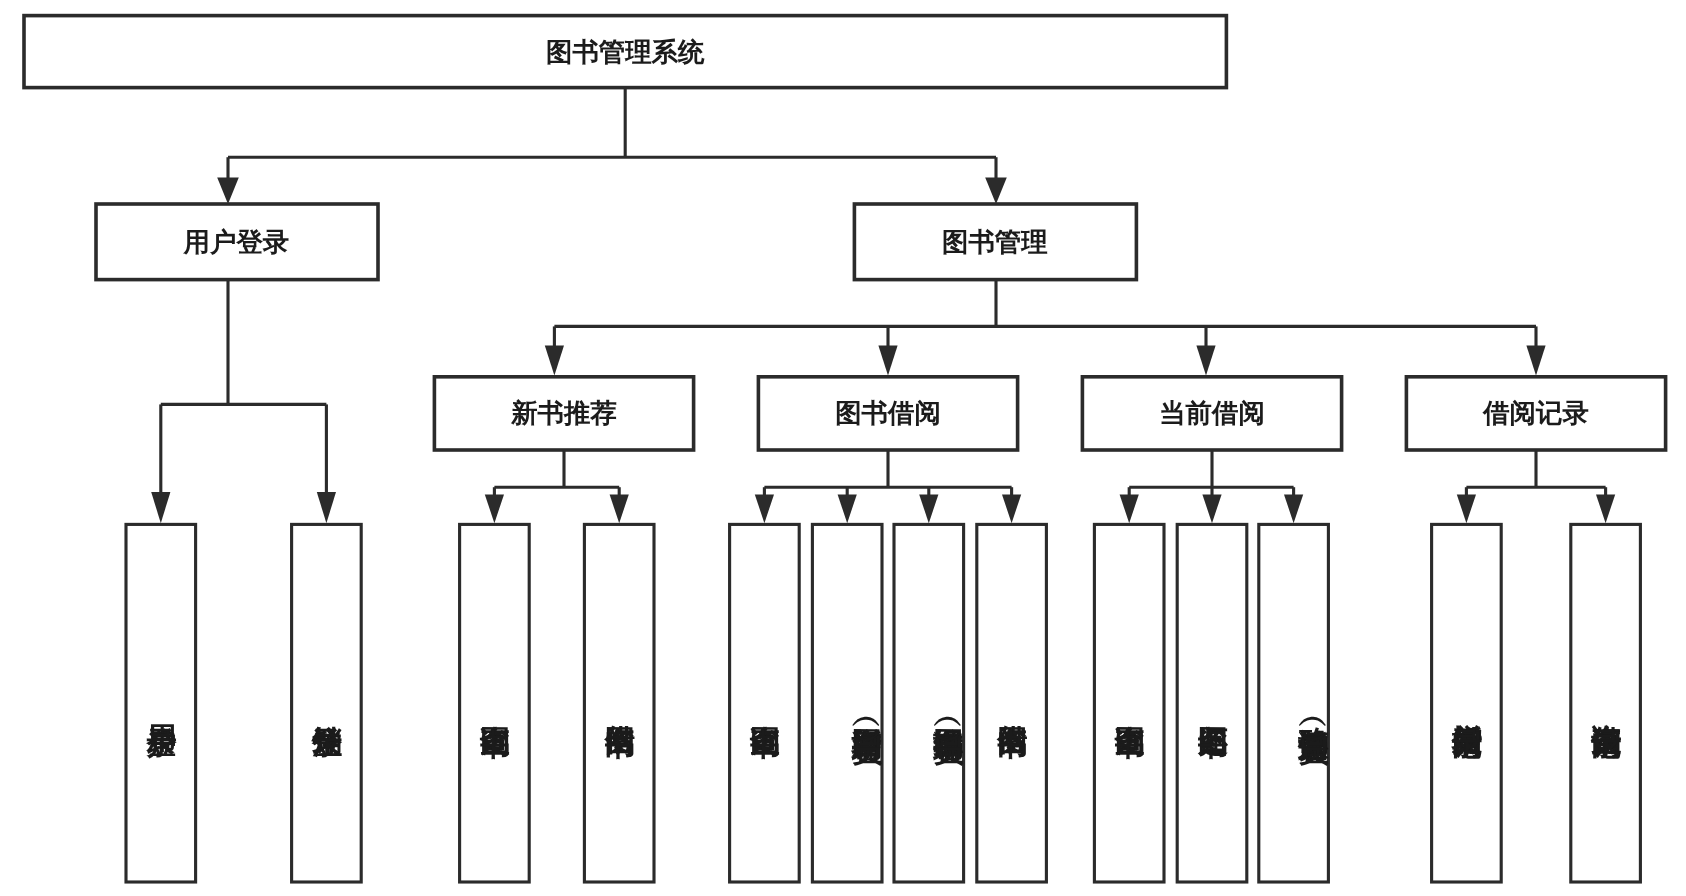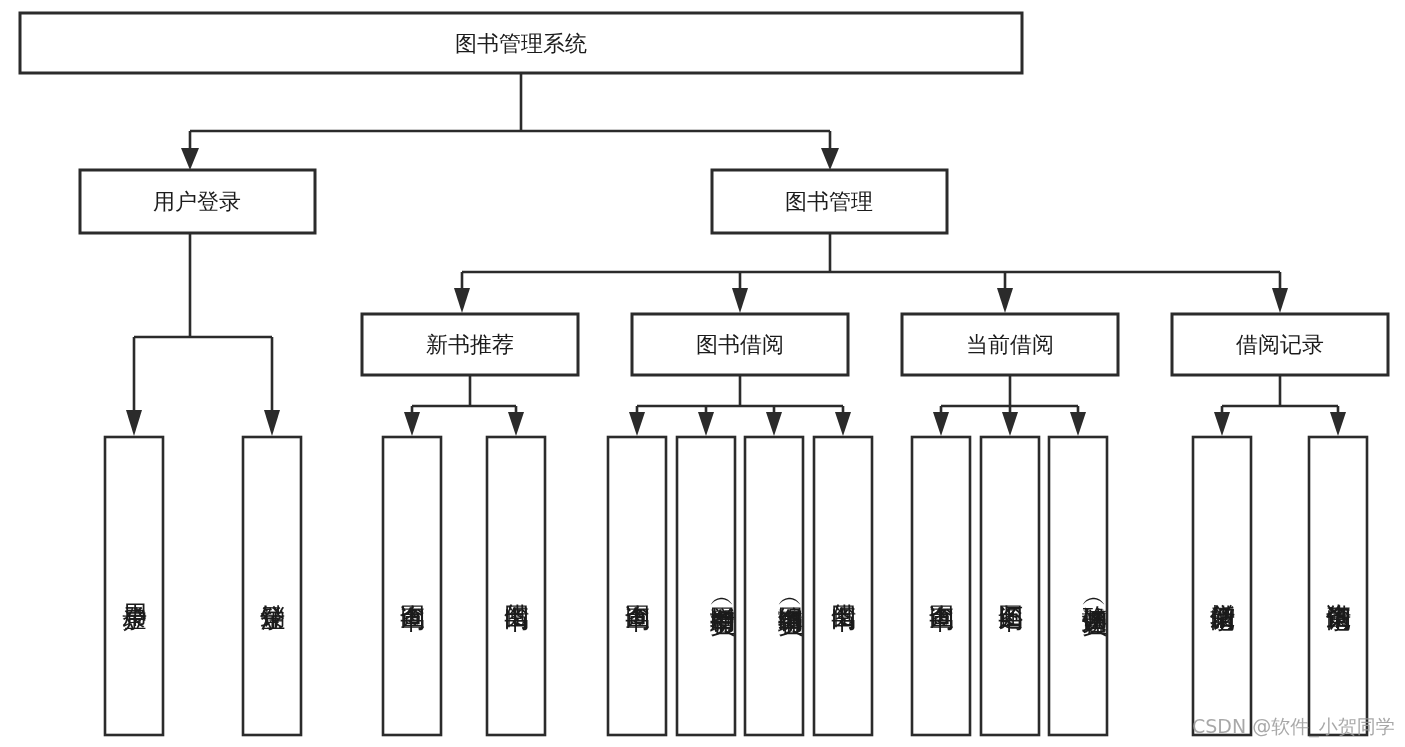--- a/index.html
+++ b/index.html
@@ -12,20 +12,21 @@
     width: 1405px;
     height: 747px;
     font-family: "DejaVu Sans", "Liberation Sans", sans-serif;
     overflow: hidden;
   }
   #diagram-root {
     position: relative;
     width: 1213px;
     height: 747px;
     background: #ffffff;
+    font-weight: bold;
   }
   svg#tree-svg {
     position: absolute;
     top: 0;
     left: 0;
     width: 1405px;
     height: 747px;
     display: block;
   }
   .node-rect {
@@ -240,15 +241,14 @@
   <div class="leaf-label" style="left:745px; top:437px; width:58px; height:298px; display:flex; align-items:flex-start; justify-content:center; padding-top:8px; box-sizing:border-box;">编辑图书（管理员）</div>
   <div class="leaf-label" style="left:814px; top:437px; width:58px; height:298px; display:flex; align-items:center; justify-content:center;">借阅图书</div>
 
   <div class="leaf-label" style="left:912px; top:437px; width:58px; height:298px; display:flex; align-items:center; justify-content:center;">查询图书</div>
   <div class="leaf-label" style="left:981px; top:437px; width:58px; height:298px; display:flex; align-items:center; justify-content:center;">归还图书</div>
   <div class="leaf-label" style="left:1049px; top:437px; width:58px; height:298px; display:flex; align-items:flex-start; justify-content:center; padding-top:8px; box-sizing:border-box;">确认归还（管理员）</div>
 
   <div class="leaf-label" style="left:1193px; top:437px; width:58px; height:298px; display:flex; align-items:center; justify-content:center;">新增借阅记录</div>
   <div class="leaf-label" style="left:1309px; top:437px; width:58px; height:298px; display:flex; align-items:center; justify-content:center;">查询借阅记录</div>
 
-  <div class="watermark" style="left:1192px; top:714px;">CSDN @软件_小贺同学</div>
 
 </div>
 
 </body></html>

